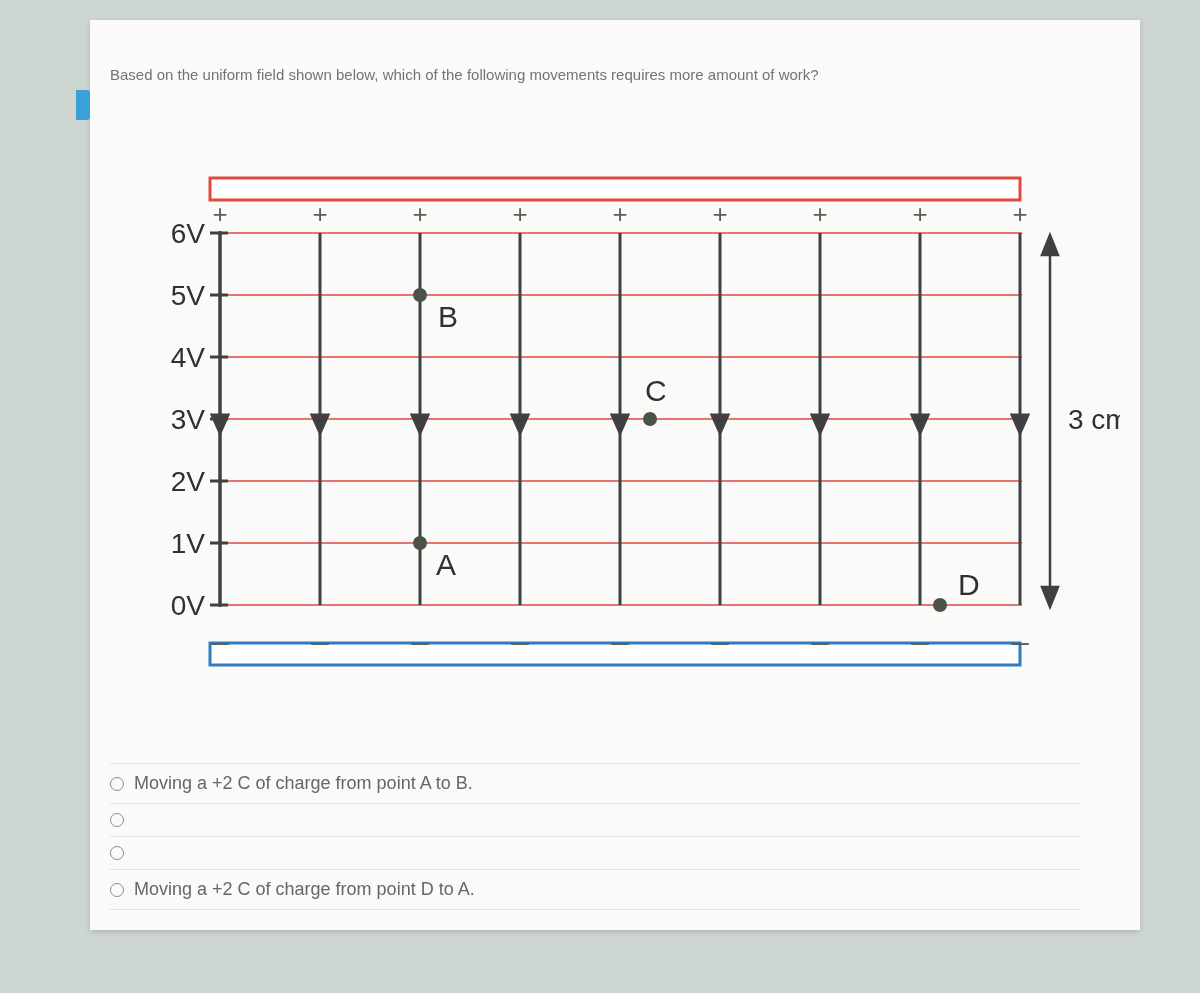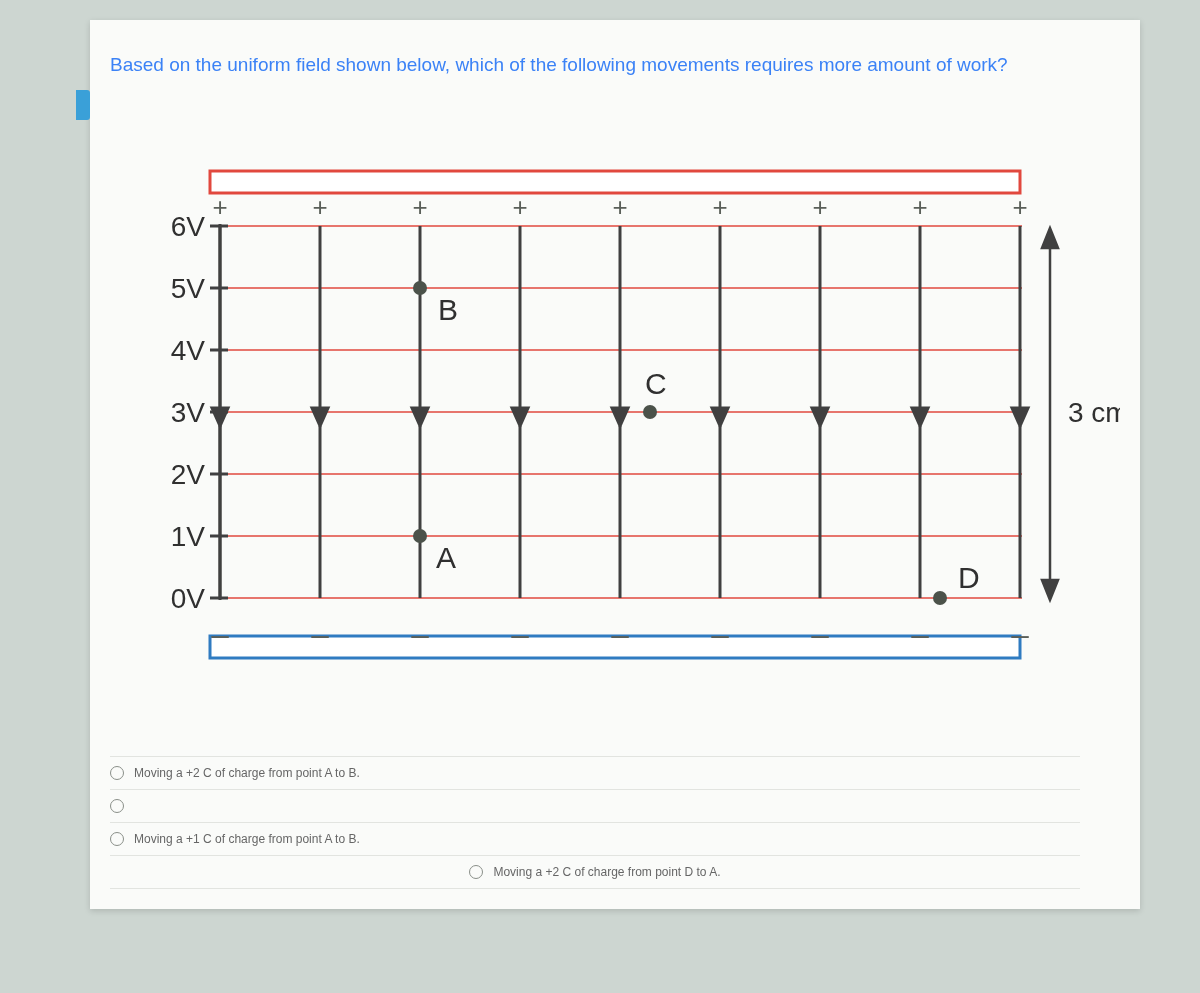--- a/index.html
+++ b/index.html
@@ -10,45 +10,45 @@
     font-family: Arial, sans-serif;
     color: #444;
   }
   .page {
     background: #fafbf9;
     margin: 20px 60px 20px 90px;
     padding: 28px 60px 20px 20px;
     box-shadow: 0 2px 6px rgba(0,0,0,.15);
   }
   .question {
-    font-size: 19px;
-    color: #3b82f6;
-    margin: 6px 0 40px 0;
+    font-size: 15px;
+    color: #737373;
+    margin: 18px 0 40px 0;
   }
   .figure-wrap {
     position: relative;
     margin: 0 0 60px 0;
     width: 1010px;
     height: 560px;
   }
   svg { display:block; }
   .options {
     margin-top: 80px;
   }
   .opt {
     display:flex;
     align-items:center;
     gap:10px;
     padding:9px 0;
     border-top:1px solid #e2e4e0;
-    font-size:12px;
+    font-size:18px;
     color:#666;
     cursor:pointer;
   }
-  .opt:last-child{ border-bottom:1px solid #e2e4e0;justify-content:center;}
+  .opt:last-child{ border-bottom:1px solid #e2e4e0;}
   .radio {
     width:14px;height:14px;border:1.5px solid #8a8f89;border-radius:50%;
     flex:0 0 14px;
   }
   .bookmark {
     position:absolute;
     left:-14px; top:70px;
     width:14px;height:30px;
     background:#3aa0d8;
     border-radius:0 3px 3px 0;
@@ -201,20 +201,19 @@
   <div class="options">
     <div class="opt">
       <span class="radio"></span>
       <span>Moving a +2 C of charge from point A to B.</span>
     </div>
     <div class="opt">
       <span class="radio"></span>
     </div>
     <div class="opt">
       <span class="radio"></span>
-      <span>Moving a +1 C of charge from point A to B.</span>
     </div>
     <div class="opt">
       <span class="radio"></span>
       <span>Moving a +2 C of charge from point D to A.</span>
     </div>
   </div>
 </div>
 
 </body></html>

